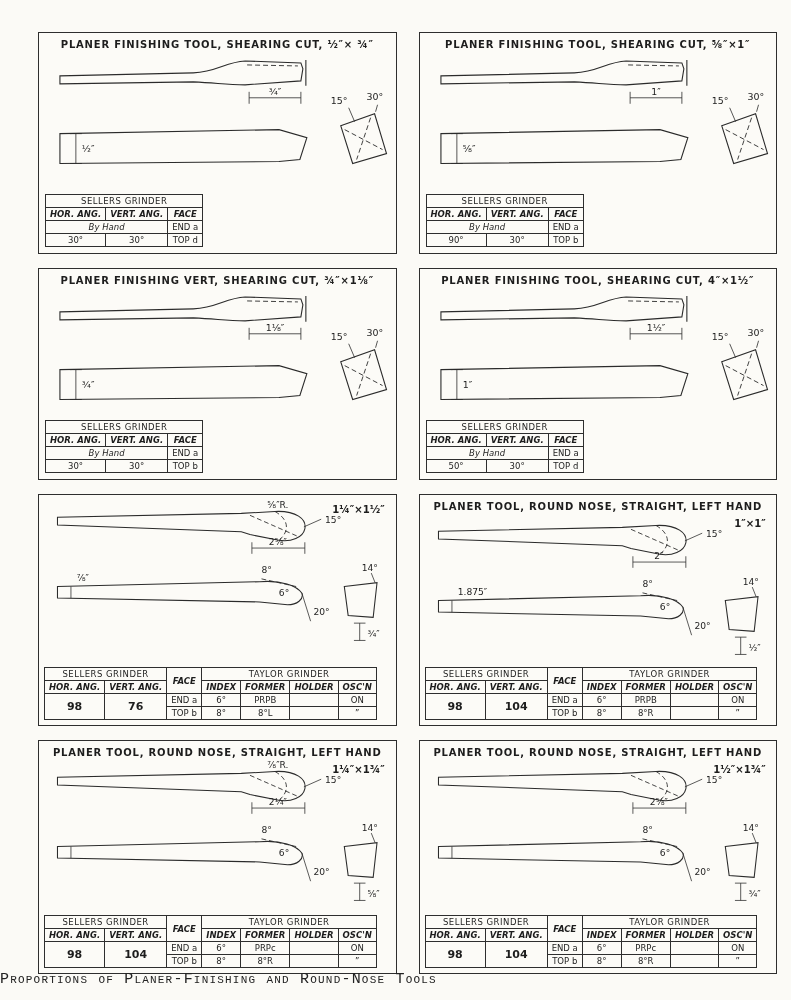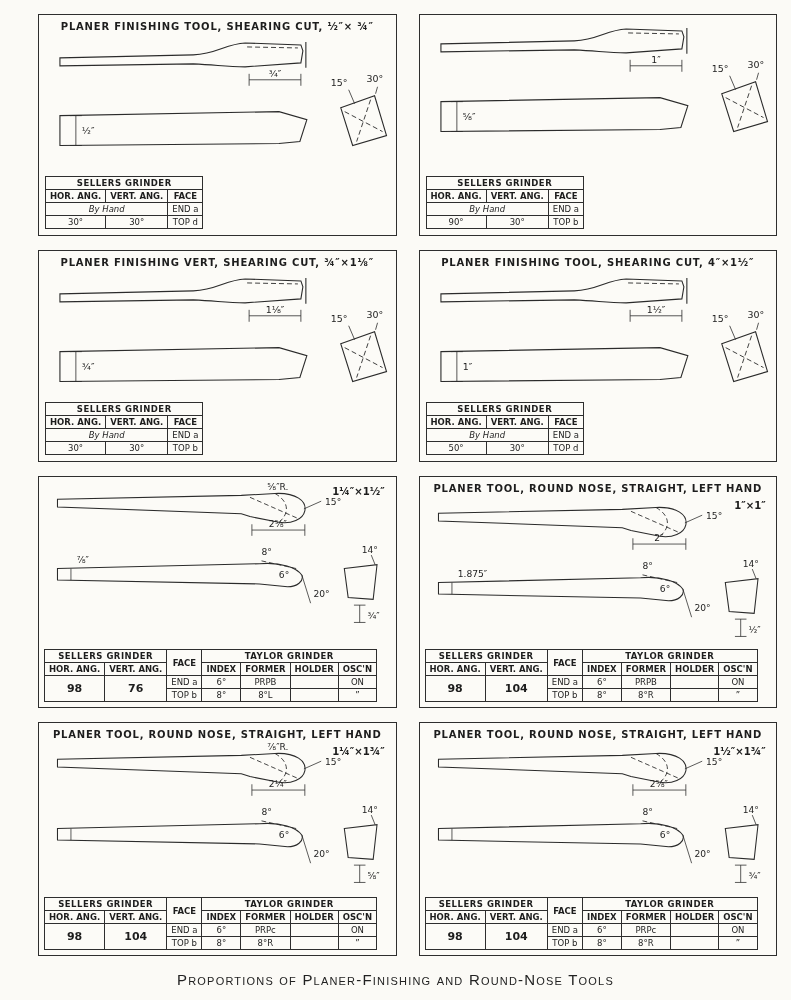--- a/index.html
+++ b/index.html
@@ -3,50 +3,50 @@
 <meta charset="utf-8">
 <style>
   * { margin:0; padding:0; box-sizing:border-box; }
   html,body { background:#e9e7e1; }
   .page {
     width:791px; height:1000px; margin:0 auto; position:relative;
     background:#fbfaf6; color:#1d1d1d; overflow:hidden;
     font-family:"DejaVu Sans", sans-serif;
   }
   .grid {
-    position:absolute; top:14px; left:14px; right:14px;
+    position:absolute; top:32px; left:14px; right:14px;
     display:grid; grid-template-columns:1fr 1fr;
     grid-template-rows:222px 212px 232px 234px;
     column-gap:22px; row-gap:14px;padding-left:24px;
   }
   .panel {
     border:1.5px solid #2e2e2e; background:#fcfbf7; position:relative;
     padding:3px 5px; display:flex; flex-direction:column;
   }
   .panel-title {
     text-align:center; font-size:10px; font-weight:700; letter-spacing:.8px;
     padding-top:3px; white-space:nowrap;
   }
   .draw { display:block; width:100%; flex:1 1 auto; min-height:0; }
   .ink path, .ink line { fill:none; stroke:#2b2b2b; stroke-width:1.1; }
   .dash { stroke-dasharray:5 3; stroke-width:.9 !important; }
   .dim  { stroke-width:.8 !important; }
   .lbl  { font-size:9.5px; fill:#1d1d1d; font-family:"DejaVu Sans", sans-serif; }
   .lbl-lg { font-size:10.5px; font-weight:700; fill:#1d1d1d; font-family:"DejaVu Sans", sans-serif; }
   table { border-collapse:collapse; font-size:8.5px; background:#fcfbf7; }
   td { border:1px solid #2e2e2e; padding:1px 4px; text-align:center; white-space:nowrap; }
-  .hdr  { font-weight:600; }
-  .ttl  { font-weight:700; letter-spacing:.5px; }
+  .hdr  { font-style:italic; font-weight:600; }
+  .ttl  { font-weight:400; letter-spacing:.5px; }
   .hand { font-style:italic;text-align:center; }
   .big  { font-size:11px; font-weight:700; }
   .sellers-table { position:absolute; left:6px; bottom:6px; }
   .round-table   { position:absolute; left:5px; bottom:5px; }
   .caption {
-    position:absolute; bottom:12px; left:0; width:100%; text-align:center;
-    font-family:Liberation Sans, sans-serif; font-variant:small-caps;
+    position:absolute; bottom:12px; left:0; width:100%; 
+    font-family:Liberation Mono, monospace; font-variant:small-caps;
     font-size:15px; letter-spacing:1.2px; color:#222;
   }
 </style>
 </head>
 <body>
 
 <div class="page">
   <div class="grid">
 
     <section class="panel shear">
@@ -95,20 +95,21 @@
         <tr>
           <td>30°</td>
           <td>30°</td>
           <td>TOP d</td>
         </tr>
       </tbody>
         </table>
     </section>
 
     <section class="panel shear">
+      <div class="panel-title">PLANER FINISHING TOOL, SHEARING CUT, ⅝″×1″</div>
       <svg class="draw" viewBox="0 0 348 170" preserveAspectRatio="xMidYMin meet">
         <g class="ink">
           <path d="M16,26 L150,23 C174,22 182,12 202,11 L258,13 L260,19 L258,31 L202,35 C182,35 174,33 150,32 L16,34 Z"></path>
           <line class="dash" x1="204" y1="15" x2="255" y2="16"></line>
           <line x1="263" y1="10" x2="263" y2="36"></line>
           <line class="dim" x1="206" y1="48" x2="258" y2="48"></line>
           <line class="dim" x1="206" y1="42" x2="206" y2="54"></line>
           <line class="dim" x1="258" y1="42" x2="258" y2="54"></line>
         </g>
         <text class="lbl" x="232" y="45" text-anchor="middle">1″</text>

